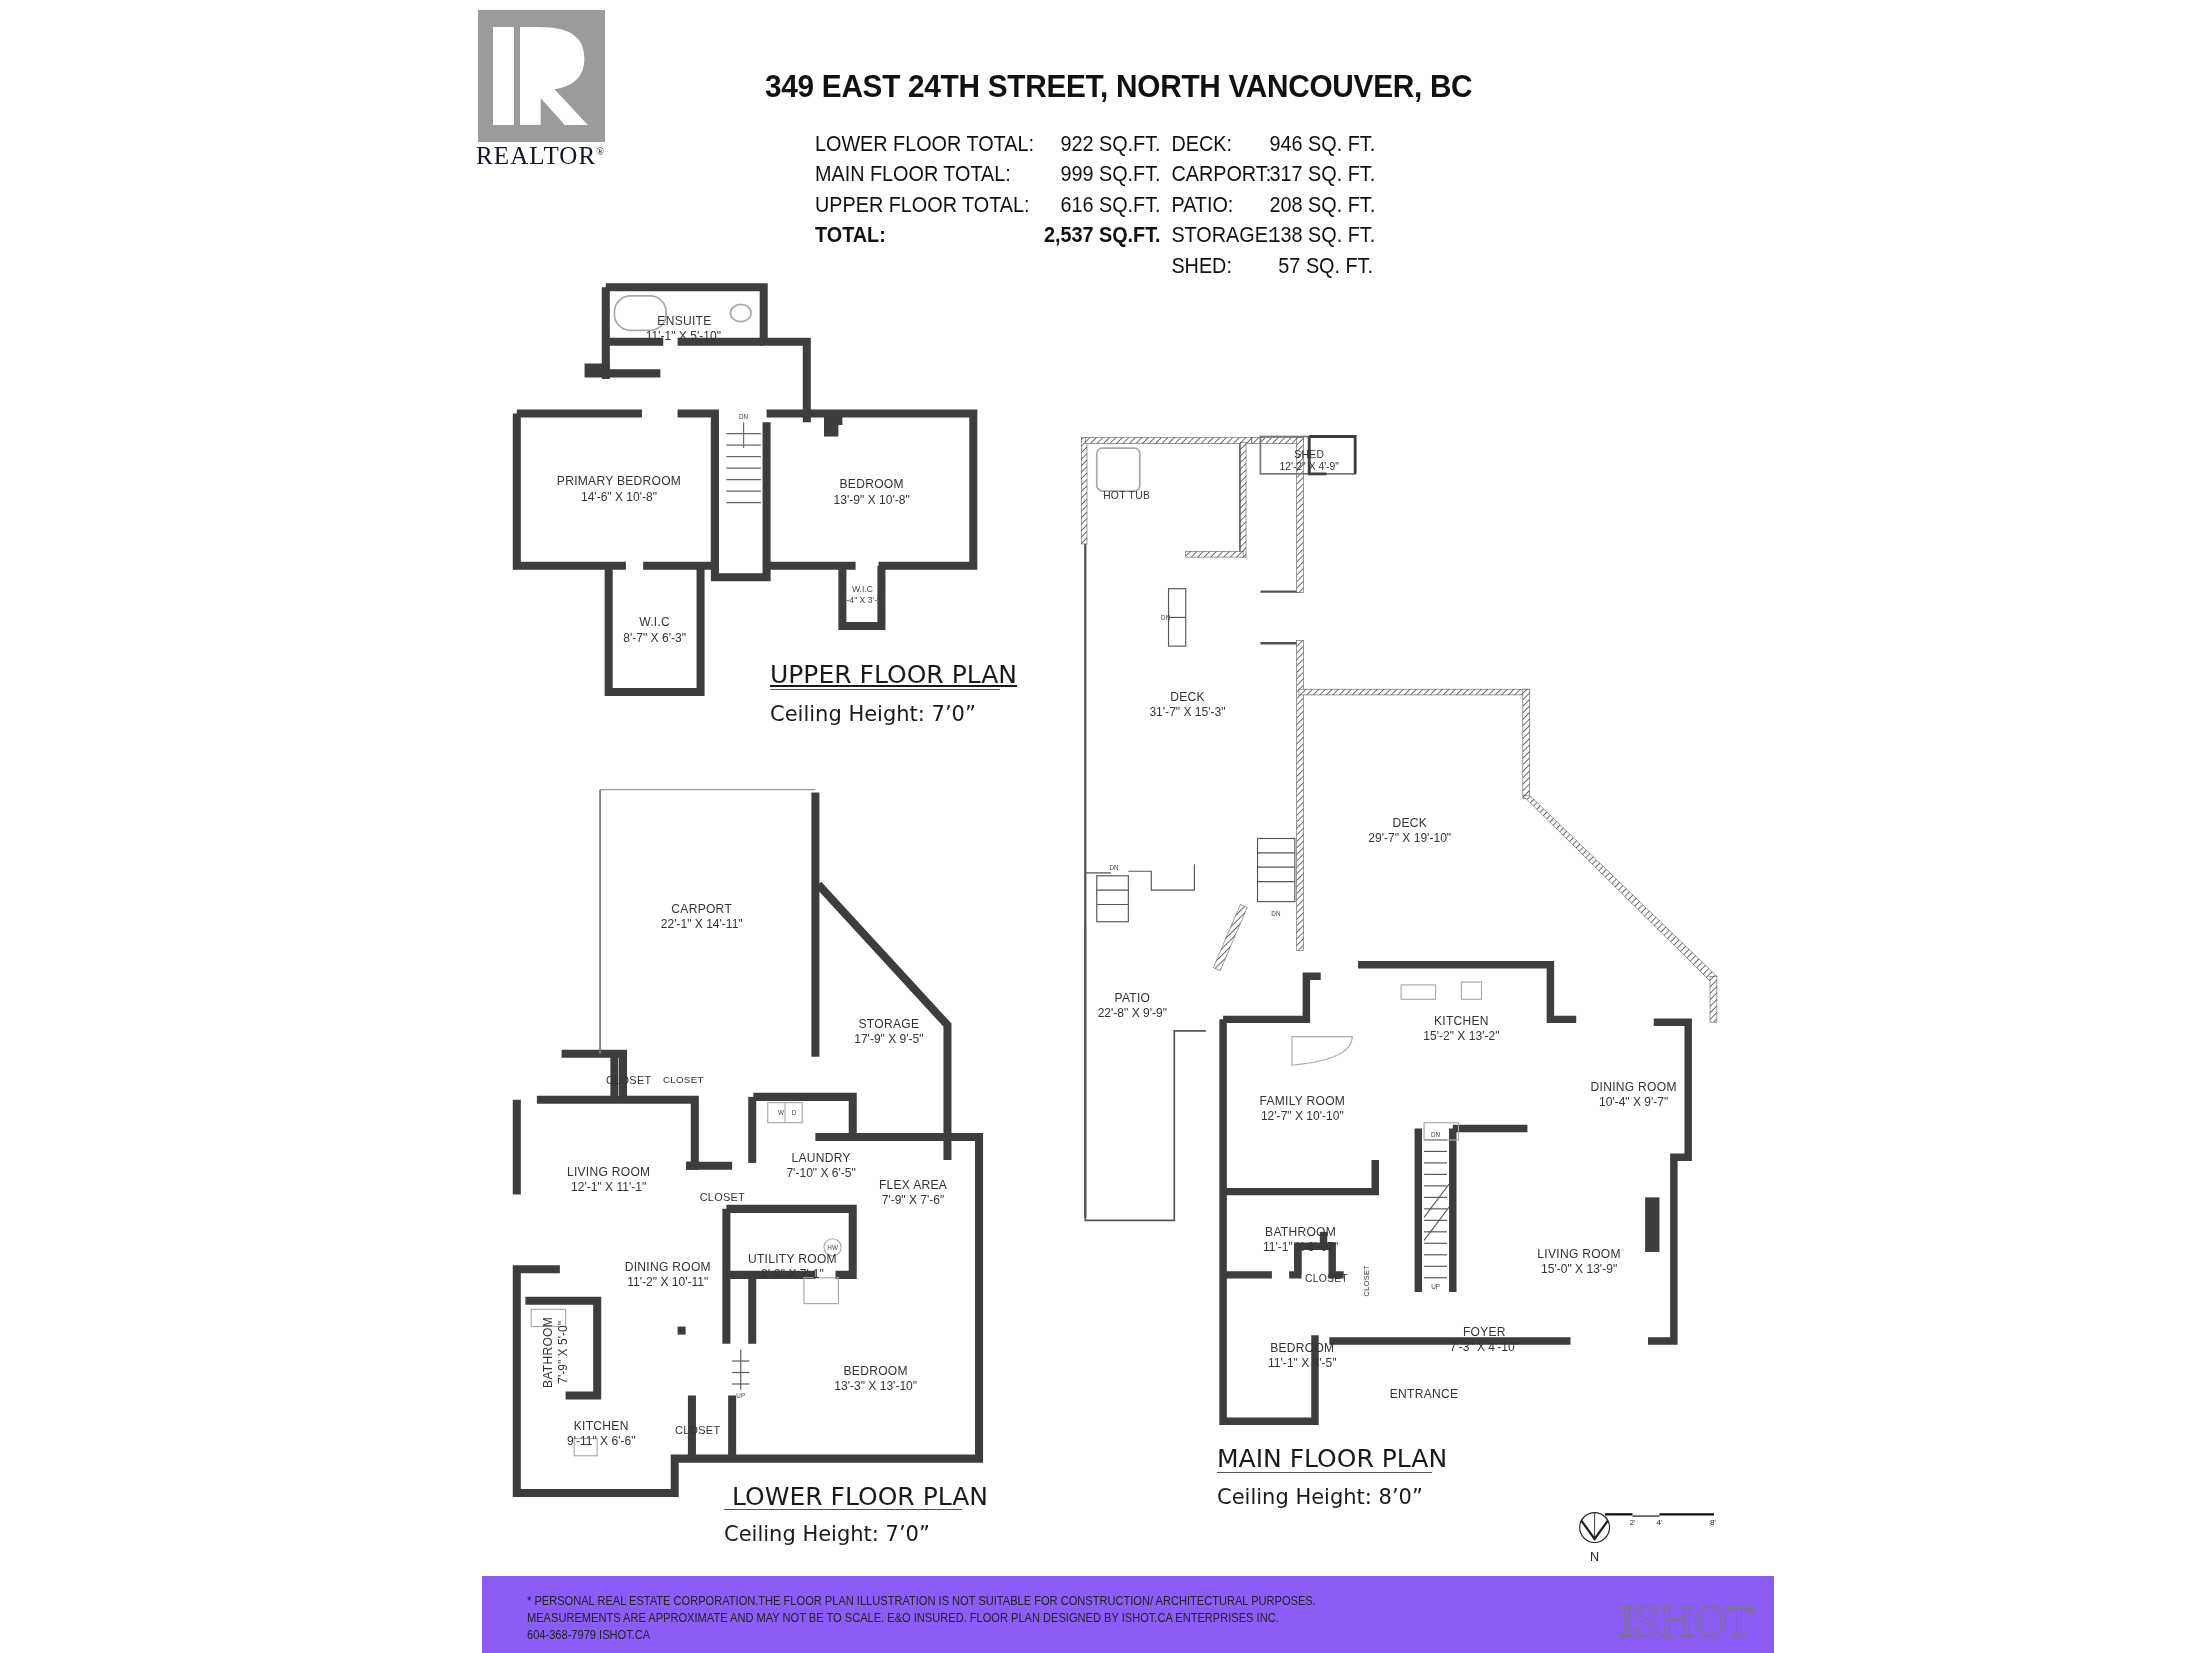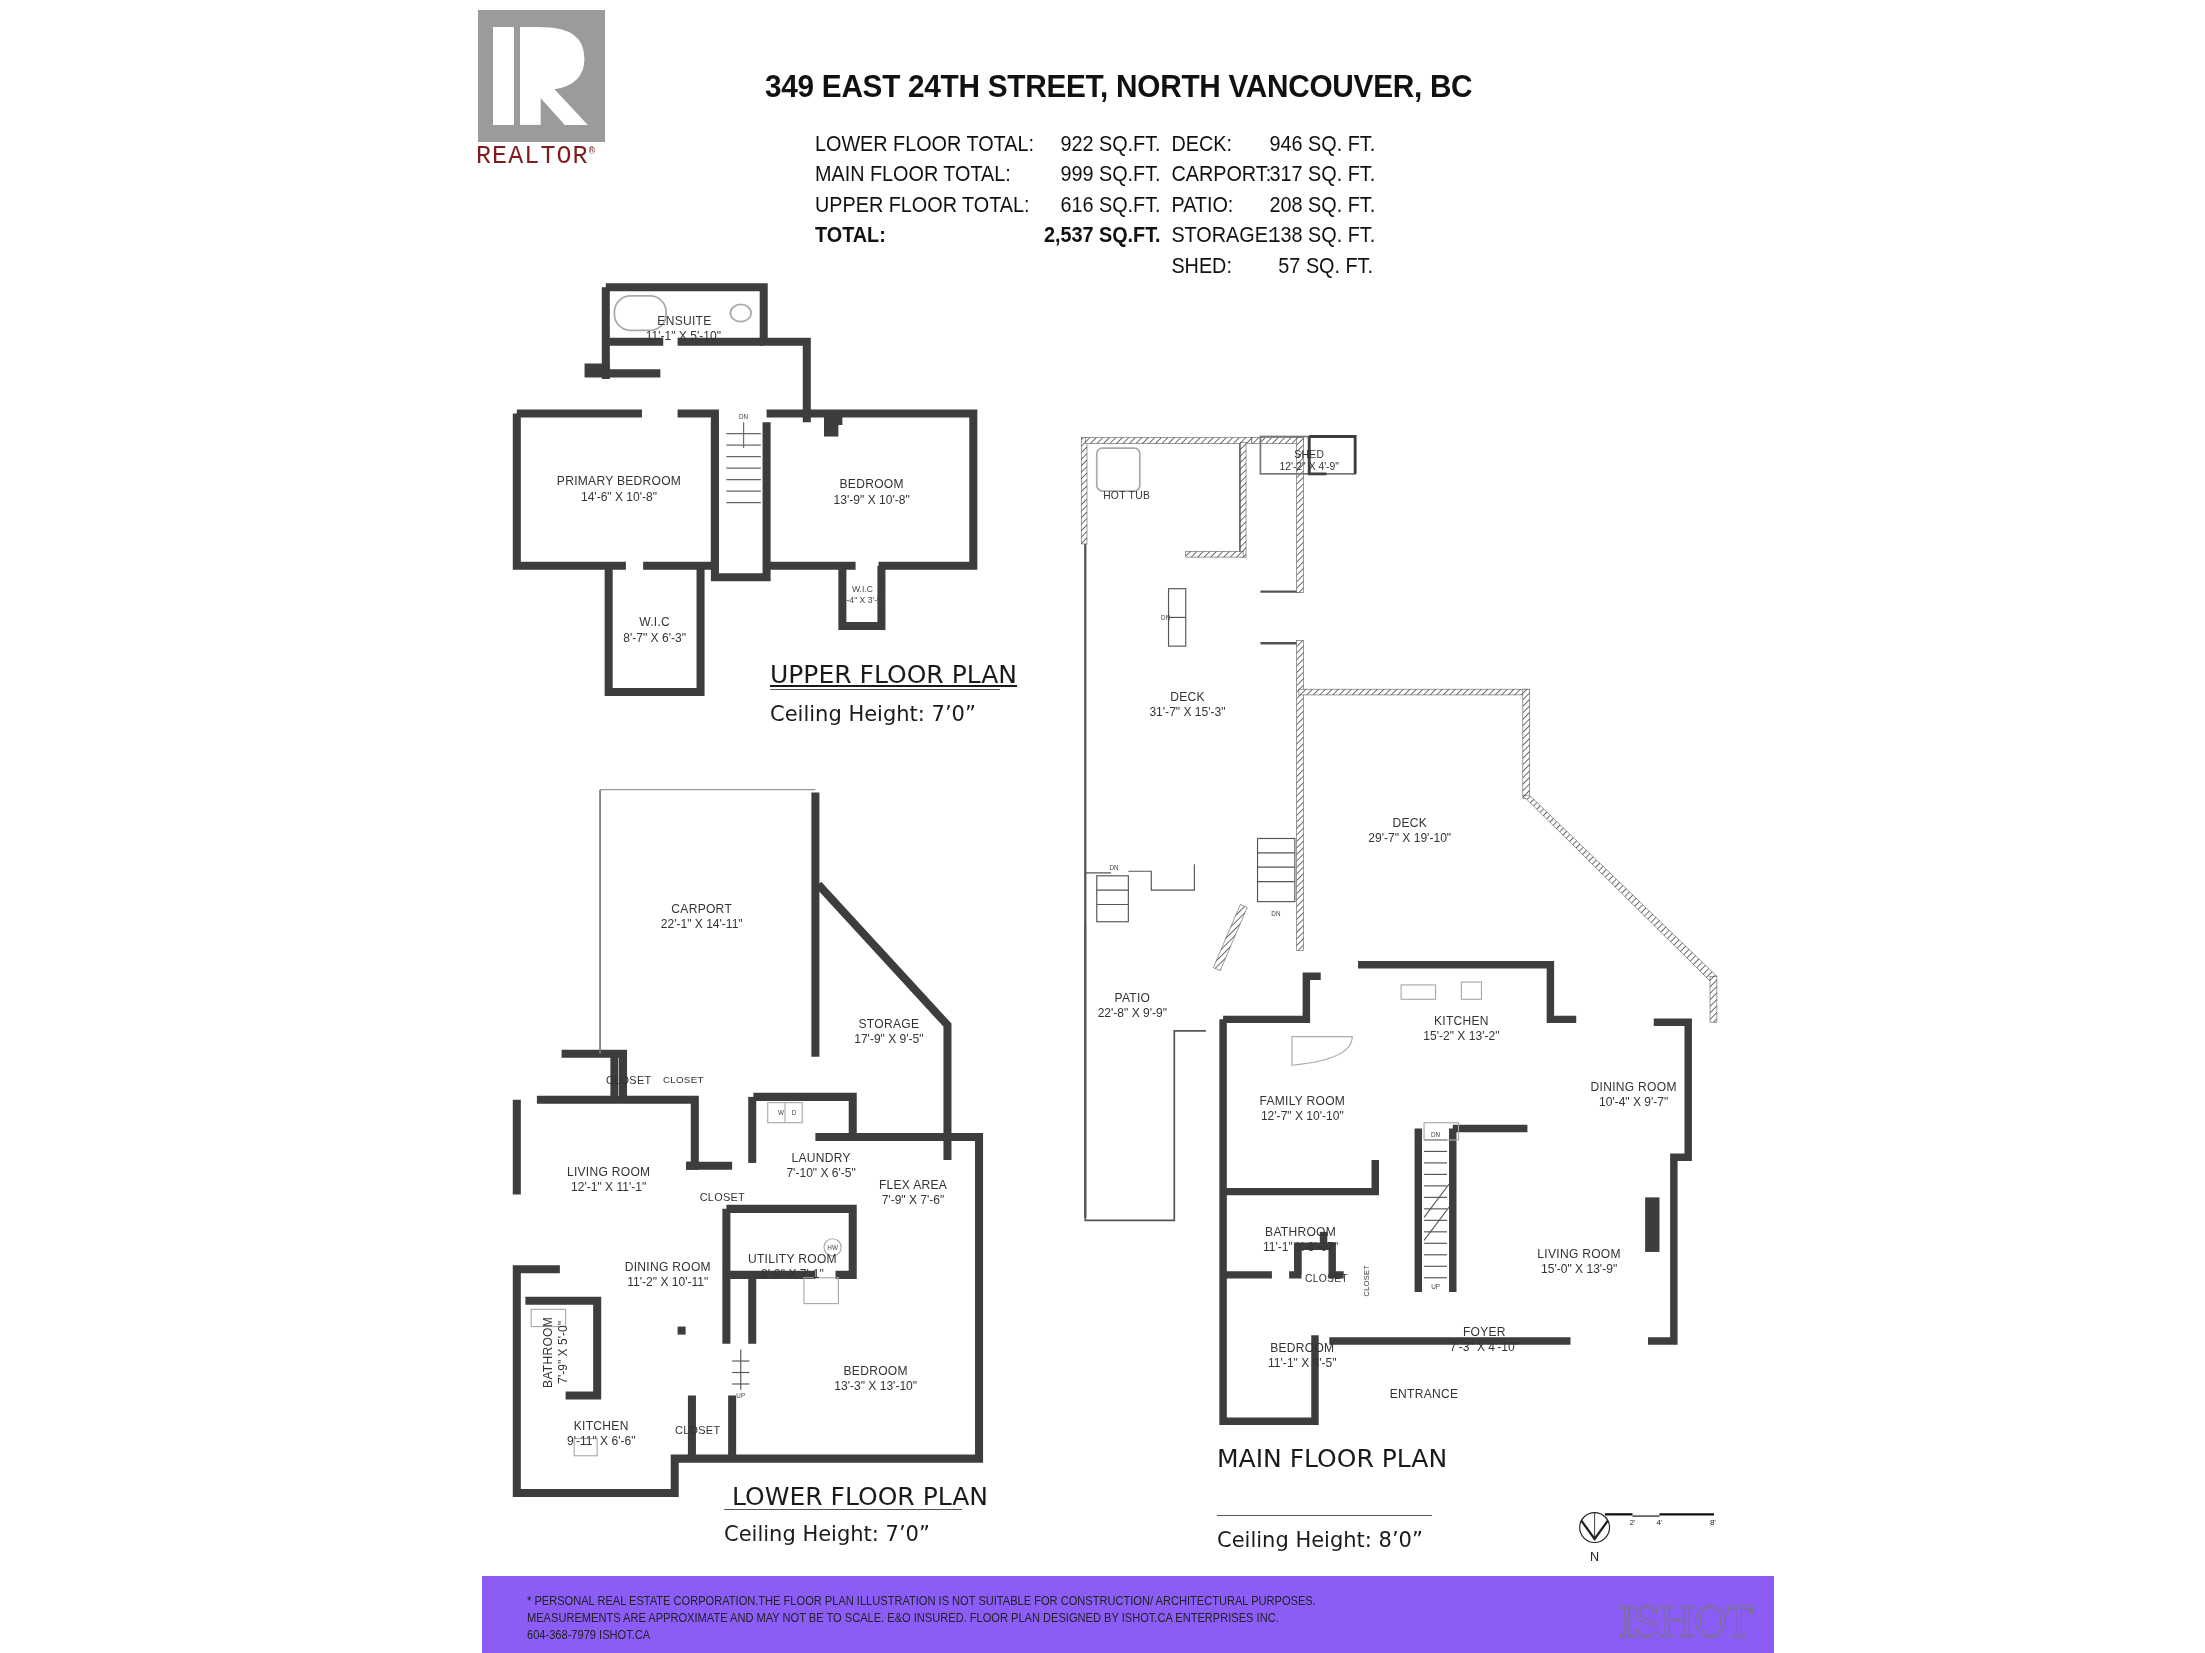--- a/index.html
+++ b/index.html
@@ -1,21 +1,21 @@
 <!DOCTYPE html>
 <html style="font-size:9.2px"><head>
 <meta charset="utf-8">
 <style>
   html, body { margin: 0; padding: 0; background: #ffffff; }
   body { width: 2205px; height: 1654px; position: relative; overflow: hidden; font-family: "DejaVu Sans", sans-serif; color: #1a1a1a; }
   .abs { position: absolute; }
   #logo { left: 478px; top: 10.3px; width: 127px; height: 132px; background: #9b9b9b; }
   #logo .r-stem { position: absolute; left: 15px; top: 17px; width: 20.7px; height: 98px; background: #fff; }
   #logo .r-bowl { position: absolute; left: 42px; top: 17px; width: 69px; height: 98px; }
-  #logo-word { left: 476px; top: 142px; font-family: Liberation Mono, monospace; font-size: 25px; color: #7f1d1d; letter-spacing: 1.1px; }
+  #logo-word { left: 476px; top: 142px; font-family: Liberation Serif, serif; font-size: 25px; color: #0f172a; letter-spacing: 1.1px; }
   #logo-word sup { font-size: 10.3px; }
   #title { left: 765px; top: 68px; font-family: "Liberation Sans", sans-serif; font-weight: bold; font-size: 32px; letter-spacing: -0.3px; color: #111; transform: scaleX(0.93); transform-origin: left; white-space: nowrap; }
   .stats { font-family: "Liberation Sans", sans-serif; font-size: 22px; color: #111; transform: scaleX(0.9); transform-origin: left; white-space: nowrap; }
   .stats .row { position: absolute; height: 30px; }
   .stats .lbl { position: absolute; left: 0; }
   .stats .val { position: absolute; text-align: right; }
   .bold { font-weight: bold; }
   svg#plans { position: absolute; left: 0; top: 0; }
   .room-name { font-family: "Liberation Sans", sans-serif; font-size: 21px; fill: #333; text-anchor: middle; letter-spacing: 0.5px; }
   .room-dim { font-family: "Liberation Sans", sans-serif; font-size: 21px; fill: #333; text-anchor: middle; }
@@ -315,21 +315,21 @@
   <text x="2983" y="2656" font-family="Liberation Sans, sans-serif" font-size="14" text-anchor="middle" fill="#222">8'</text>
 </svg>
 
 <div class="plan-title" style="left:770px; top:660px;text-decoration:underline;">UPPER FLOOR PLAN</div>
 <div class="plan-sub" style="left:770px; top:689px; width:230px;">Ceiling Height: 7’0”</div>
 
 <div class="plan-title" style="left:732px; top:1482px;">LOWER FLOOR PLAN</div>
 <div class="plan-sub" style="left:724px; top:1509px; width:238px;">Ceiling Height: 7’0”</div>
 
 <div class="plan-title" style="left:1217px; top:1444px;">MAIN FLOOR PLAN</div>
-<div class="plan-sub" style="left:1217px; top:1472px; width:215px;margin-top:43px;">Ceiling Height: 8’0”</div>
+<div class="plan-sub" style="left:1217px; top:1472px; width:215px;">Ceiling Height: 8’0”</div>
 
 <div id="footer" class="abs">
   <div id="footer-text">
     <div>* PERSONAL REAL ESTATE CORPORATION.THE FLOOR PLAN ILLUSTRATION IS NOT SUITABLE FOR CONSTRUCTION/ ARCHITECTURAL PURPOSES.</div>
     <div>MEASUREMENTS ARE APPROXIMATE AND MAY NOT BE TO SCALE. E&amp;O INSURED. FLOOR PLAN DESIGNED BY ISHOT.CA ENTERPRISES INC.</div>
     <div>604-368-7979  ISHOT.CA</div>
   </div>
   <div id="footer-logo">ISHOT</div>
 </div>
 

